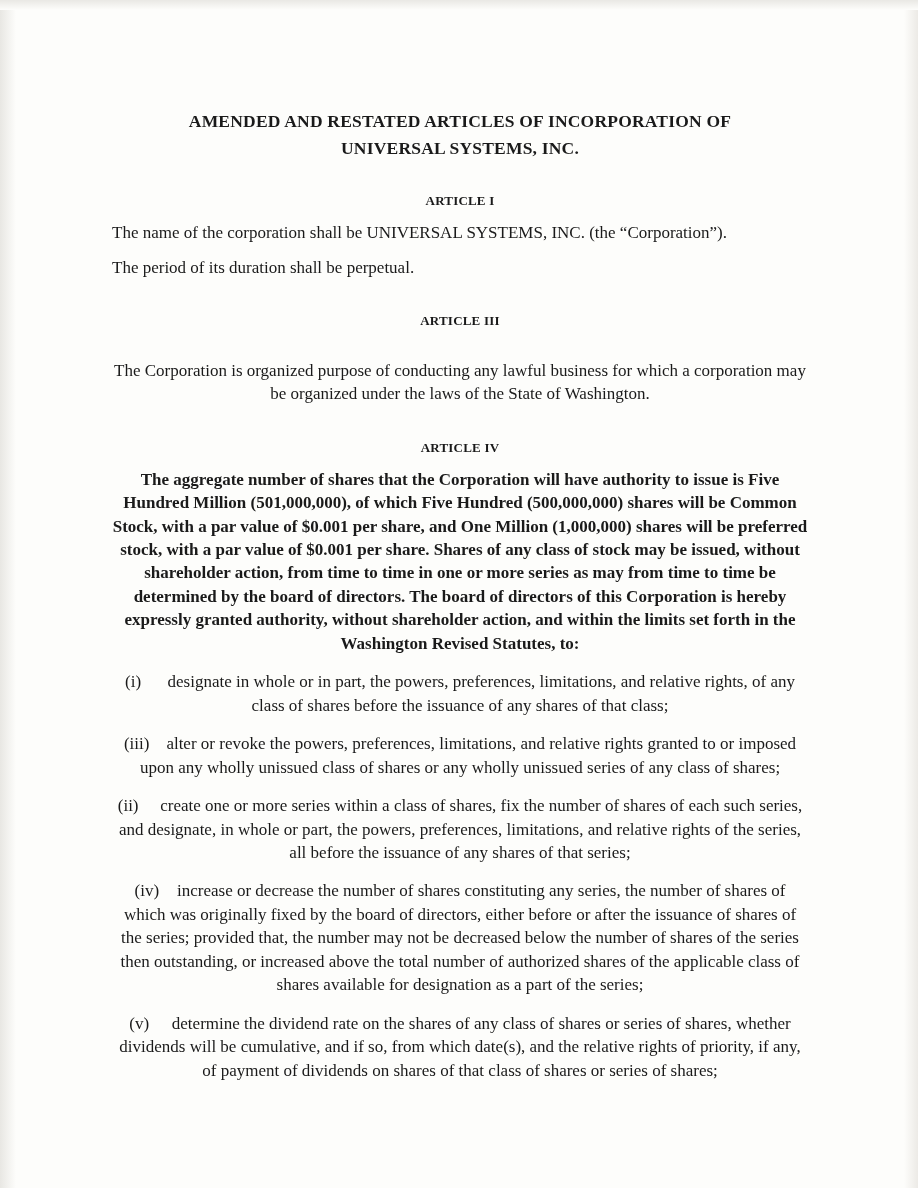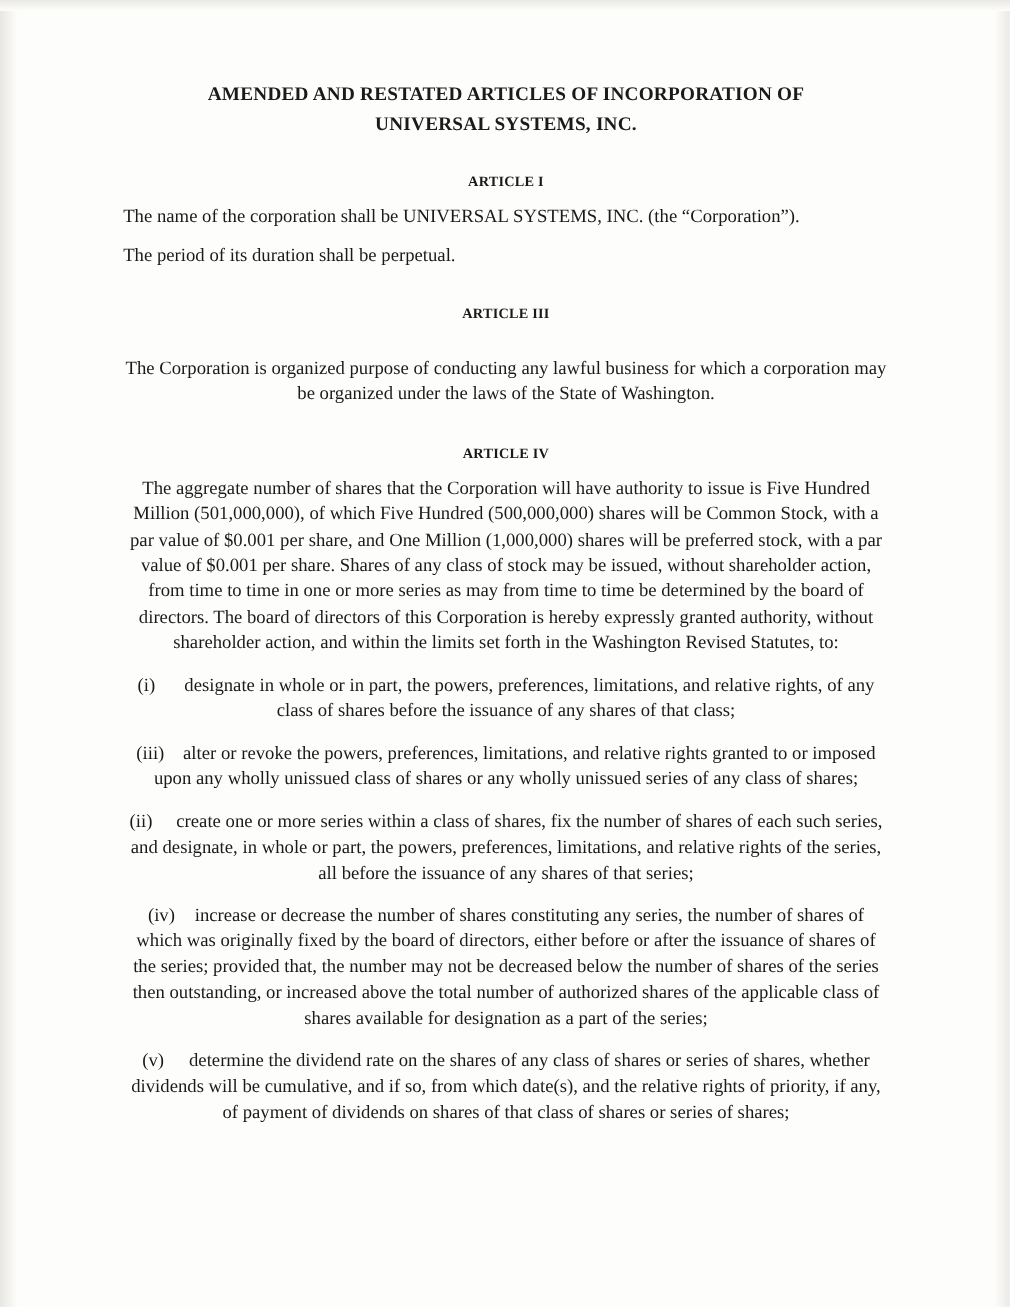--- a/index.html
+++ b/index.html
@@ -13,21 +13,21 @@
     font-family: "Liberation Serif", serif;
     color: #1a1a1a;
     overflow: hidden;
   }
   .page {
     position: relative;
     width: 918px;
     height: 1188px;
     background: #fdfdfb;
     box-sizing: border-box;
-    padding: 76px 110px 60px 112px;
+    padding: 112px 110px 60px 112px;
   }
   
   .scan-edge-left {
     position: absolute;
     left: 0; top: 0;
     width: 16px; height: 1188px;
     background: linear-gradient(to right, #e8e7e3, #fdfdfb);
     pointer-events: none;
   }
   .scan-edge-right {
@@ -71,20 +71,21 @@
     text-align: center;
     font-size: 17px;
     line-height: 1.37;
     margin-top: 30px;
   }
   .article-iv-body {
     text-align: center;
     font-size: 17px;
     line-height: 1.38;
     margin-top: 12px;
+    font-weight: bold;
   }
   .clause {
     font-size: 17px;
     line-height: 1.38;
     text-align: center;
     margin-top: 15px;
   }
   .clause .num {
     display: inline-block;
     min-width: 34px;

